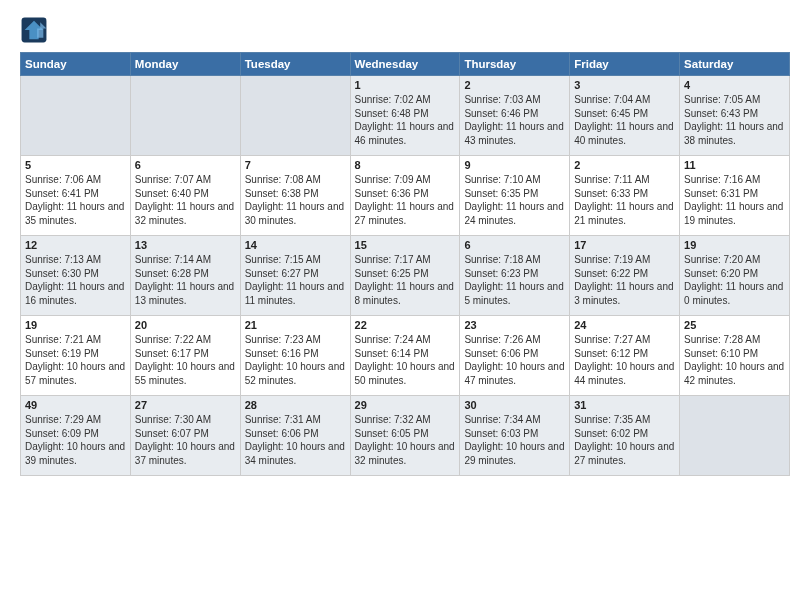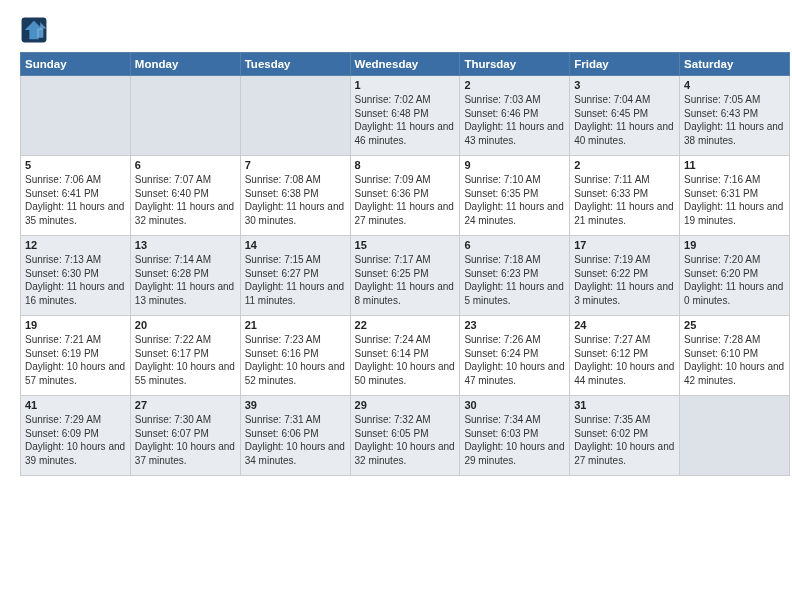--- a/index.html
+++ b/index.html
@@ -289,56 +289,56 @@
           <td>
             <span class="day-number">22</span>
             <div class="day-info">Sunrise: 7:24 AM
 Sunset: 6:14 PM
 Daylight: 10 hours
 and 50 minutes.</div>
           </td>
           <td>
             <span class="day-number">23</span>
             <div class="day-info">Sunrise: 7:26 AM
-Sunset: 6:24 PM
+Sunset: 6:06 PM
 Daylight: 10 hours
 and 47 minutes.</div>
           </td>
           <td>
             <span class="day-number">24</span>
             <div class="day-info">Sunrise: 7:27 AM
 Sunset: 6:12 PM
 Daylight: 10 hours
 and 44 minutes.</div>
           </td>
           <td>
             <span class="day-number">25</span>
             <div class="day-info">Sunrise: 7:28 AM
 Sunset: 6:10 PM
 Daylight: 10 hours
 and 42 minutes.</div>
           </td>
         </tr>
         <tr class="row-shaded">
           <td>
-            <span class="day-number">41</span>
+            <span class="day-number">49</span>
             <div class="day-info">Sunrise: 7:29 AM
 Sunset: 6:09 PM
 Daylight: 10 hours
 and 39 minutes.</div>
           </td>
           <td>
             <span class="day-number">27</span>
             <div class="day-info">Sunrise: 7:30 AM
 Sunset: 6:07 PM
 Daylight: 10 hours
 and 37 minutes.</div>
           </td>
           <td>
-            <span class="day-number">39</span>
+            <span class="day-number">28</span>
             <div class="day-info">Sunrise: 7:31 AM
 Sunset: 6:06 PM
 Daylight: 10 hours
 and 34 minutes.</div>
           </td>
           <td>
             <span class="day-number">29</span>
             <div class="day-info">Sunrise: 7:32 AM
 Sunset: 6:05 PM
 Daylight: 10 hours

